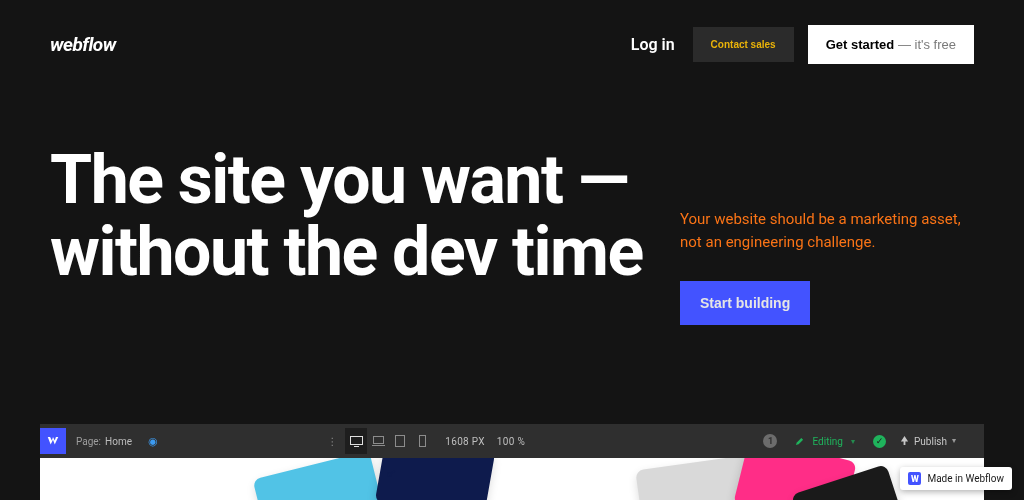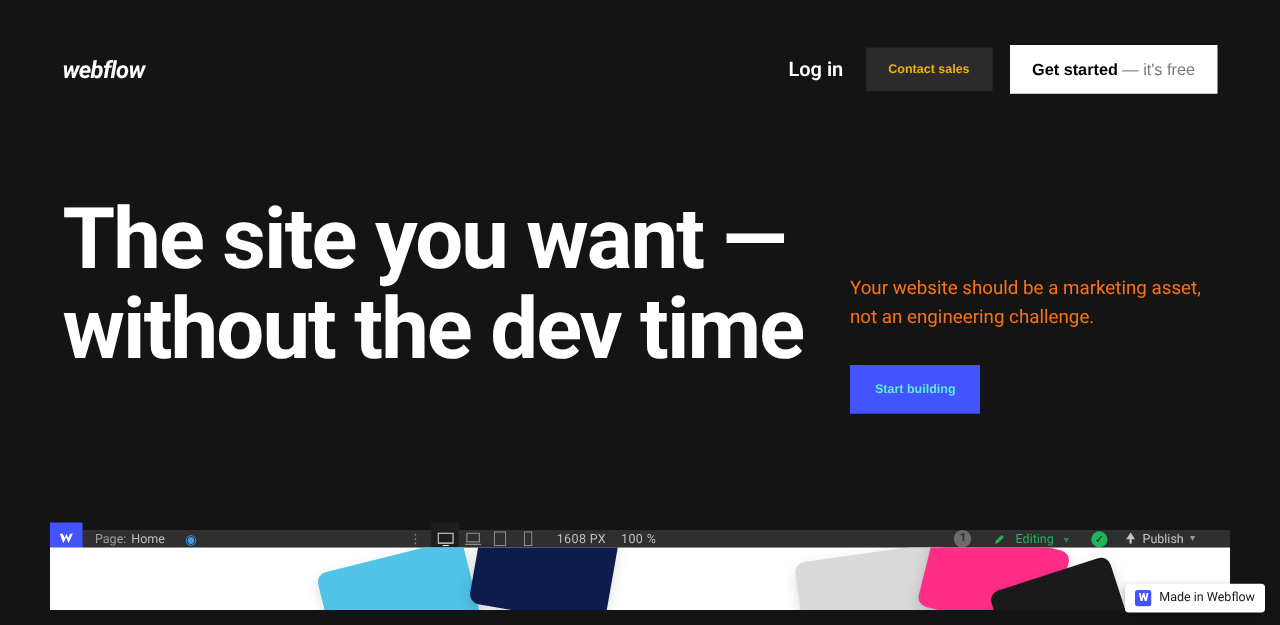--- a/index.html
+++ b/index.html
@@ -10,21 +10,21 @@
     font-family: -apple-system, BlinkMacSystemFont, "Segoe UI", Roboto, Helvetica, Arial, sans-serif;
     color: #fff;
     overflow: hidden;
     position: relative;
   }
   
   .header {
     display: flex;
     align-items: center;
     justify-content: space-between;
-    padding: 36px 50px 0 50px;
+    padding: 25px 50px 0 50px;
   }
   .logo {
     font-weight: 700;
     font-style: italic;
     font-size: 19px;
     letter-spacing: -0.5px;
   }
   .nav-right {
     display: flex;
     align-items: center;
@@ -76,37 +76,37 @@
     padding-top: 64px;
   }
   .hero-sub {
     font-size: 15px;
     line-height: 1.55;
     color: #f97316;
     margin-bottom: 26px;
   }
   .btn-primary {
     background: #4353ff;
-    color: #5eead4;
-    font-size: 10px;
+    color: #e5e5e5;
+    font-size: 14px;
     font-weight: 600;
     padding: 14px 20px;
     border: none;
     cursor: pointer;
   }
 
   
   .designer-wrap {
     position: absolute;
     left: 40px;
     right: 40px;
     top: 424px;
   }
   .designer-topbar {
-    height: 14px;
+    height: 34px;
     background: #2f2f2f;
     display: flex;
     align-items: center;
     font-size: 10px;
     color: #bdbdbd;
   }
   .d-logo {
     width: 26px;
     height: 26px;
     background: #4353ff;

